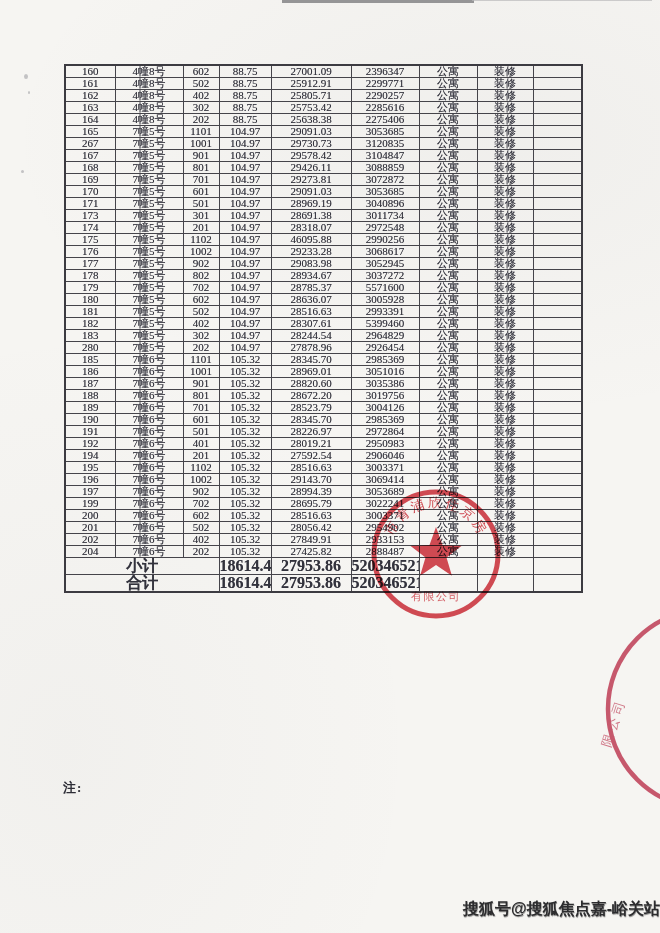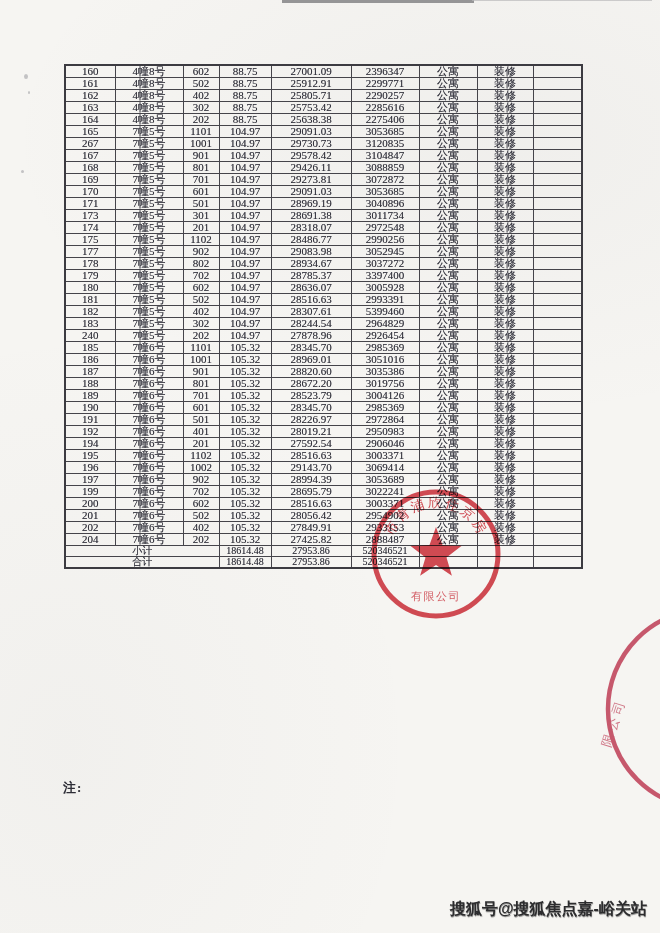--- a/index.html
+++ b/index.html
@@ -22,32 +22,32 @@
     border-collapse:collapse;table-layout:fixed;
     border:2px solid #3c3b41;
   }
   table.price td{
     border:1.4px solid #45444a;
     padding:0;text-align:center;vertical-align:middle;
     font-size:11px;line-height:1;color:#32323c;
     white-space:nowrap;overflow:hidden;
     text-shadow:0 0 .5px rgba(50,50,60,.55);
   }
-  tr.totals td{font-weight:400;font-size:10px;margin-top:8px;}
+  tr.totals td{font-weight:700;font-size:16px;margin-top:8px;}
 
   #note{
     position:absolute;left:63px;top:779px;
     font-size:13px;font-weight:600;color:#2d2d36;letter-spacing:1px;
   }
   #watermark{
     position:absolute;left:450px;top:899px;width:210px;
     font-family:"Liberation Sans","DejaVu Sans",sans-serif;
     font-size:16px;font-weight:700;color:#2c2c2e;
     text-shadow:.5px .5px .7px rgba(60,60,60,.55);
-    filter:blur(.3px);white-space:nowrap;
+    filter:blur(.3px);white-space:nowrap;text-align:right;
   }
   svg.seal{position:absolute;mix-blend-mode:multiply;}
   #main-seal{left:368px;top:486px;opacity:.84;}
   #edge-seal{left:578px;top:614px;opacity:.8;}
 </style>
 </head>
 <body>
 
 <div class="scanline" style="left:282px;top:0;width:192px;height:2.5px;opacity:.8;"></div>
 <div class="scanline" style="left:472px;top:0;width:180px;height:1px;background:#b9b9bb;opacity:.7;"></div>
@@ -220,22 +220,33 @@
         <td>2972548</td>
         <td>公寓</td>
         <td>装修</td>
         <td></td>
       </tr>
       <tr>
         <td>175</td>
         <td>7幢5号</td>
         <td>1102</td>
         <td>104.97</td>
-        <td>28486.77</td>
+        <td>46095.88</td>
         <td>2990256</td>
+        <td>公寓</td>
+        <td>装修</td>
+        <td></td>
+      </tr>
+      <tr>
+        <td>176</td>
+        <td>7幢5号</td>
+        <td>1002</td>
+        <td>104.97</td>
+        <td>29233.28</td>
+        <td>3068617</td>
         <td>公寓</td>
         <td>装修</td>
         <td></td>
       </tr>
       <tr>
         <td>177</td>
         <td>7幢5号</td>
         <td>902</td>
         <td>104.97</td>
         <td>29083.98</td>
@@ -254,21 +265,21 @@
         <td>公寓</td>
         <td>装修</td>
         <td></td>
       </tr>
       <tr>
         <td>179</td>
         <td>7幢5号</td>
         <td>702</td>
         <td>104.97</td>
         <td>28785.37</td>
-        <td>3397400</td>
+        <td>5571600</td>
         <td>公寓</td>
         <td>装修</td>
         <td></td>
       </tr>
       <tr>
         <td>180</td>
         <td>7幢5号</td>
         <td>602</td>
         <td>104.97</td>
         <td>28636.07</td>
@@ -304,21 +315,21 @@
         <td>7幢5号</td>
         <td>302</td>
         <td>104.97</td>
         <td>28244.54</td>
         <td>2964829</td>
         <td>公寓</td>
         <td>装修</td>
         <td></td>
       </tr>
       <tr>
-        <td>240</td>
+        <td>280</td>
         <td>7幢5号</td>
         <td>202</td>
         <td>104.97</td>
         <td>27878.96</td>
         <td>2926454</td>
         <td>公寓</td>
         <td>装修</td>
         <td></td>
       </tr>
       <tr>

